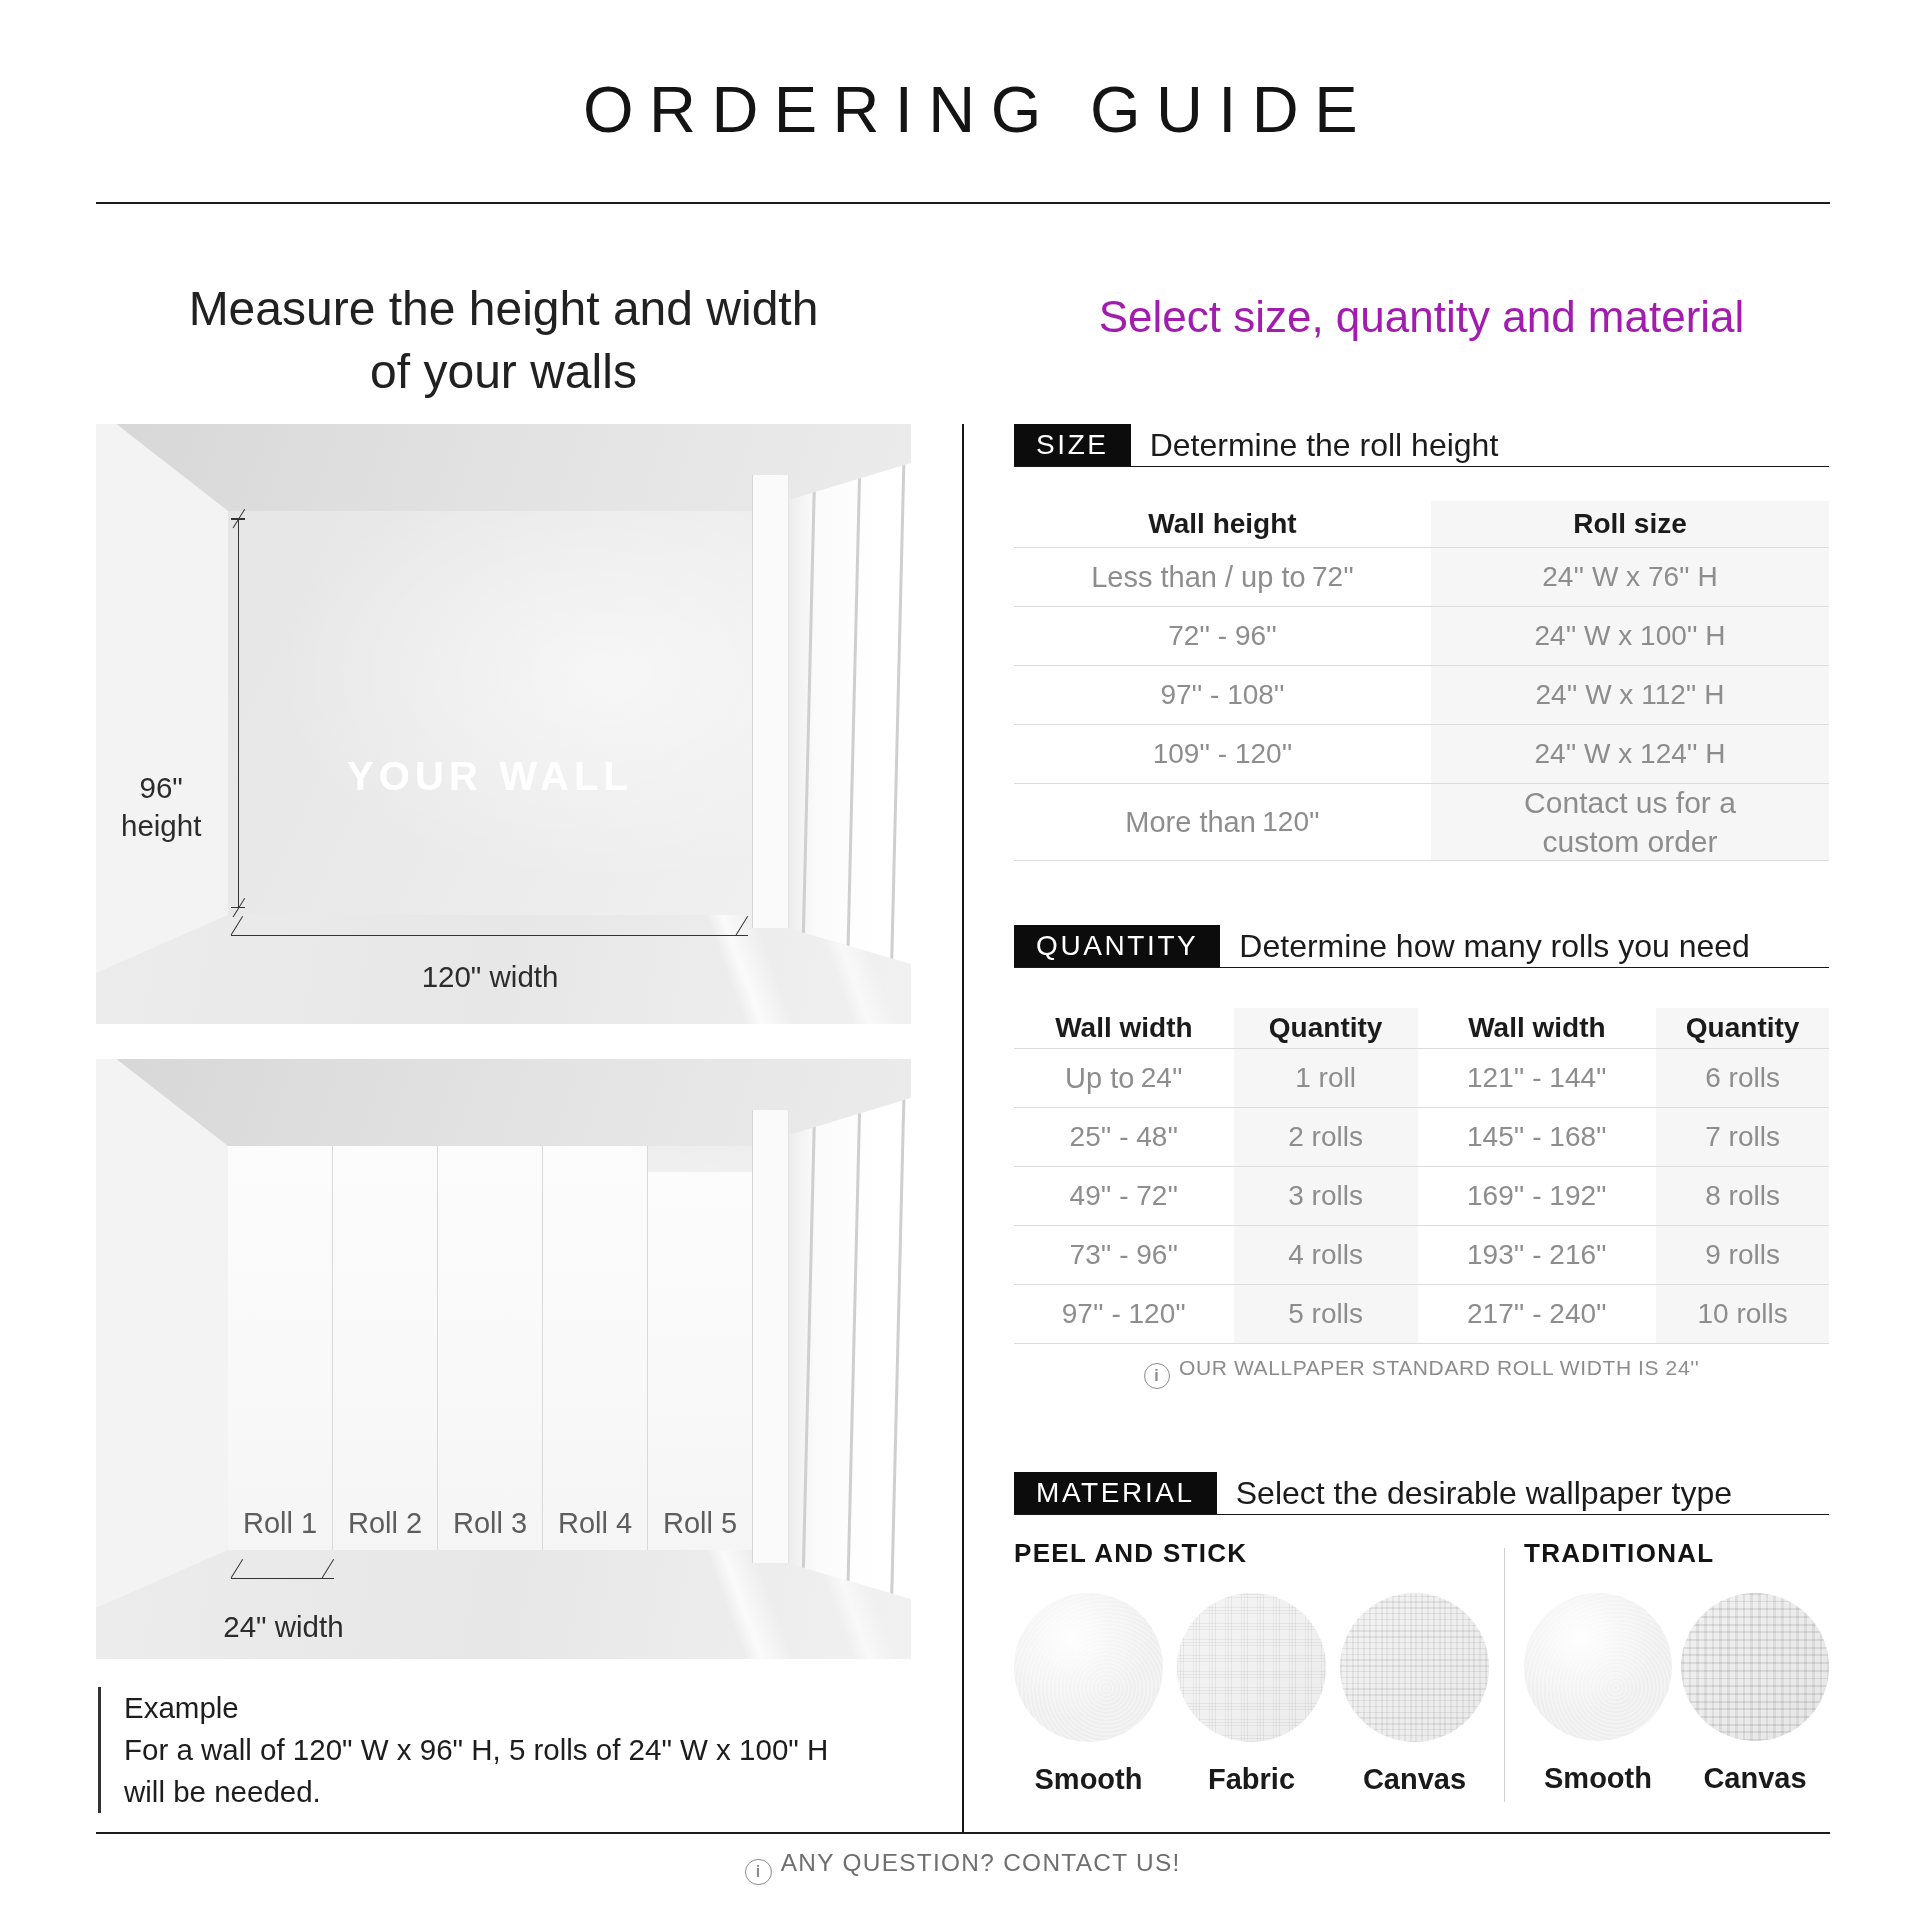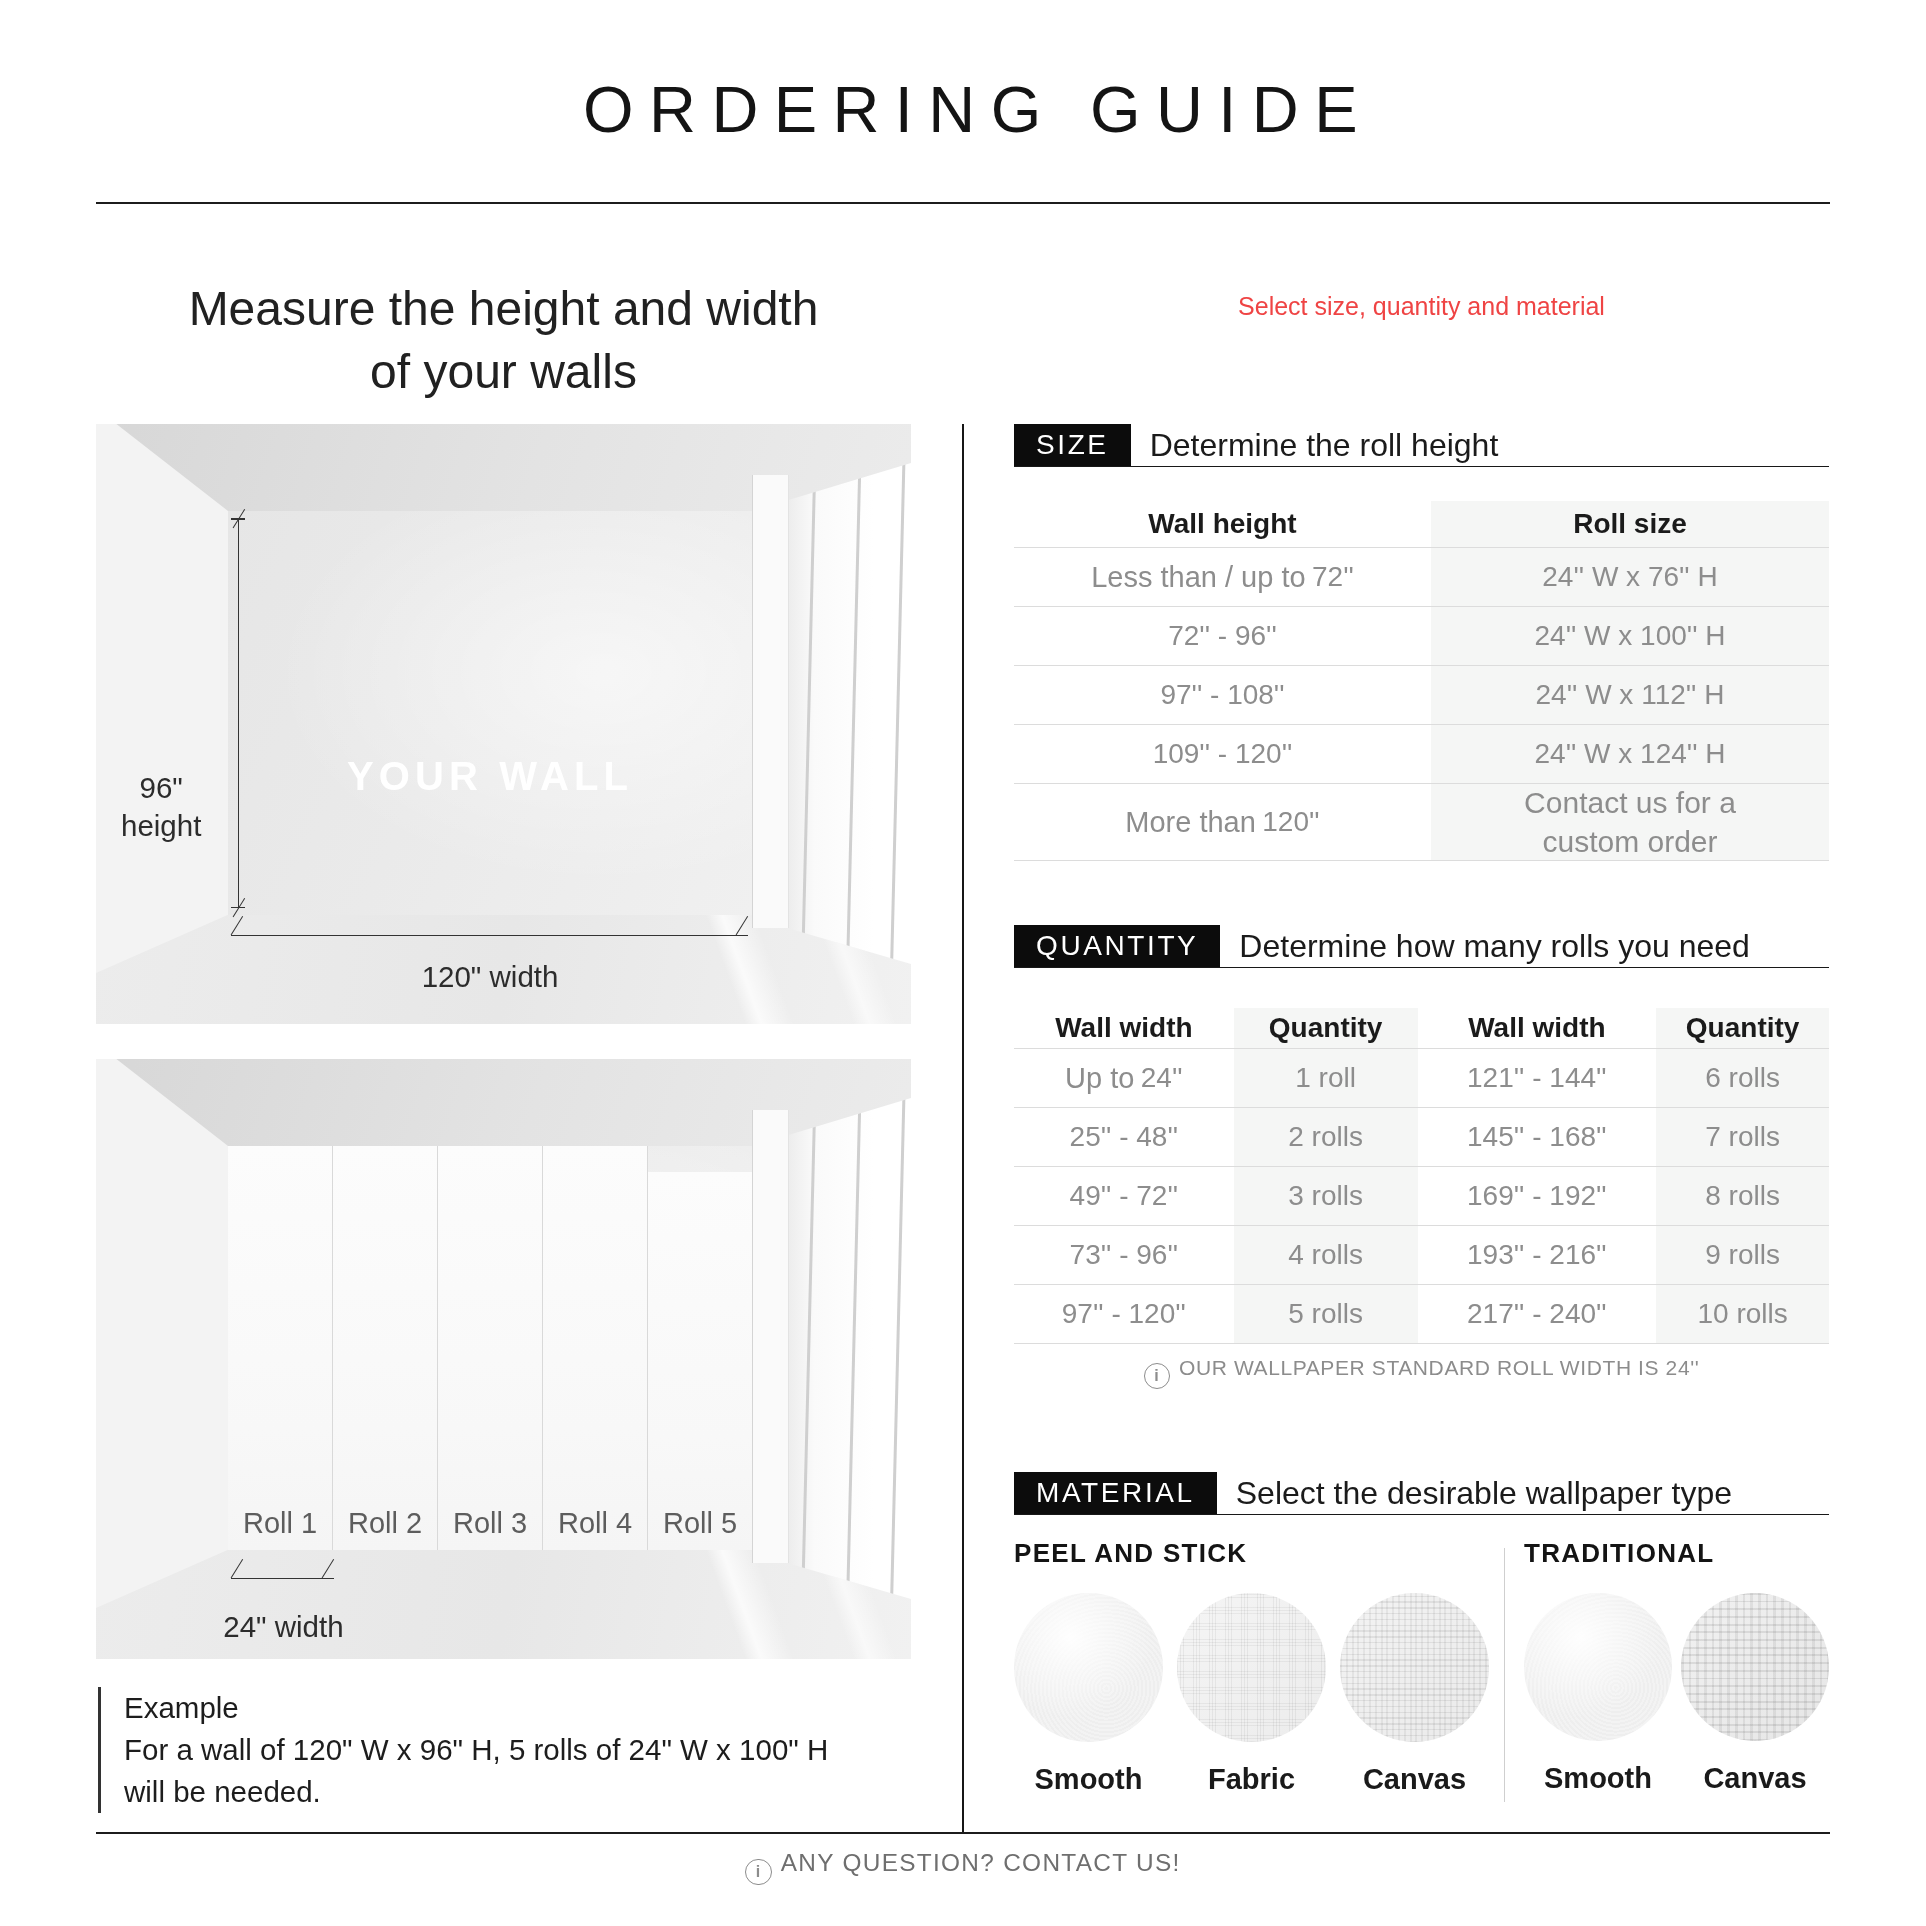--- a/index.html
+++ b/index.html
@@ -10,21 +10,21 @@
   .title{position:absolute;top:72px;left:0;width:100%;text-align:center;
          font-size:65px;letter-spacing:15.4px;color:#141414;font-weight:400;padding-left:15px;}
   .rule{position:absolute;left:96px;width:1734px;height:1.9px;background:#1c1c1c;}
   .rule-top{top:202px;}
   .rule-bottom{top:1832px;}
 
   
   .left-heading{position:absolute;left:96px;top:277px;width:815px;text-align:center;
                 font-size:48px;line-height:1.32;color:#212121;}
   .right-heading{position:absolute;left:1014px;top:292px;width:815px;text-align:center;
-                 font-size:25px;color:#ef4444;}
+                 font-size:44px;color:#a21caf;}
 
   .col-divider{position:absolute;left:962px;top:424px;width:1.9px;height:1408px;background:#161616;}
 
   
   .room{position:absolute;left:96px;width:815px;height:600px;background:#f3f3f3;overflow:hidden;}
   .room1{top:424px;}
   .room2{top:1059px;}
   .window{position:absolute;left:84.8%;top:0;width:15.2%;height:100%;
           background:linear-gradient(to right,#ececec 0,#fafafa 22%,#ffffff 70%);}
   .mullion{position:absolute;top:-2%;height:104%;width:3.2px;background:#cfcfcf;transform:rotate(1.4deg);}

